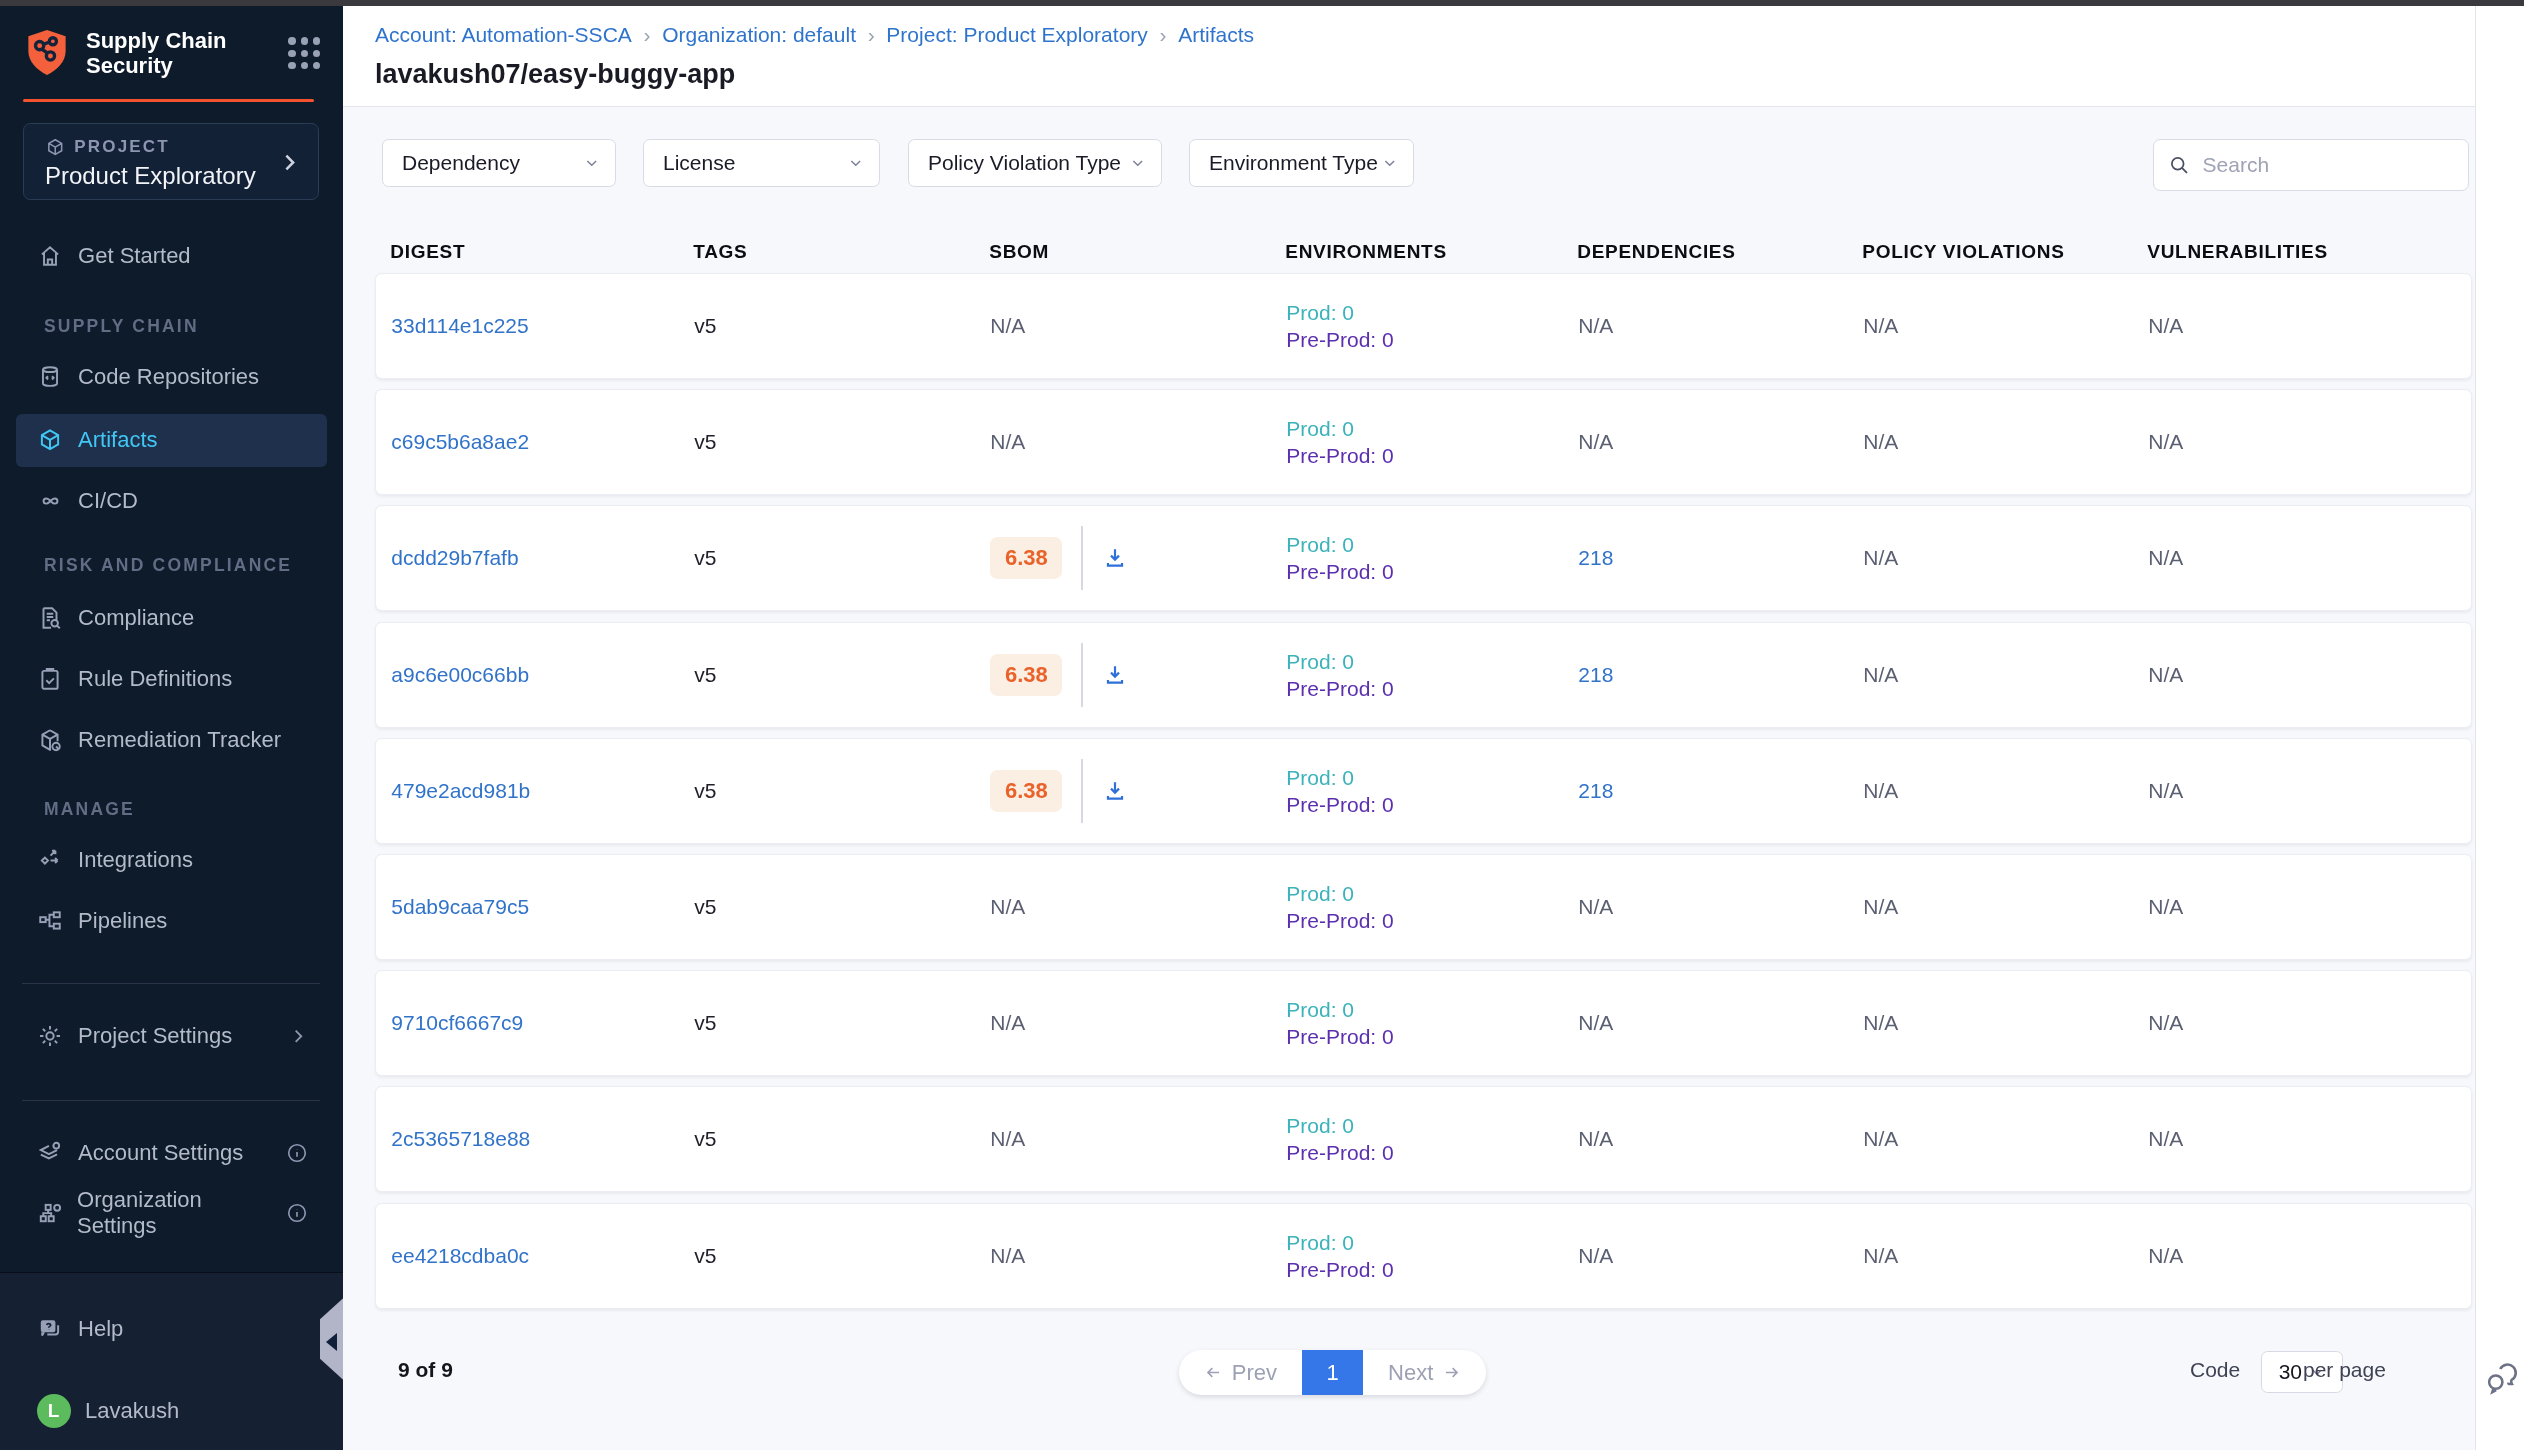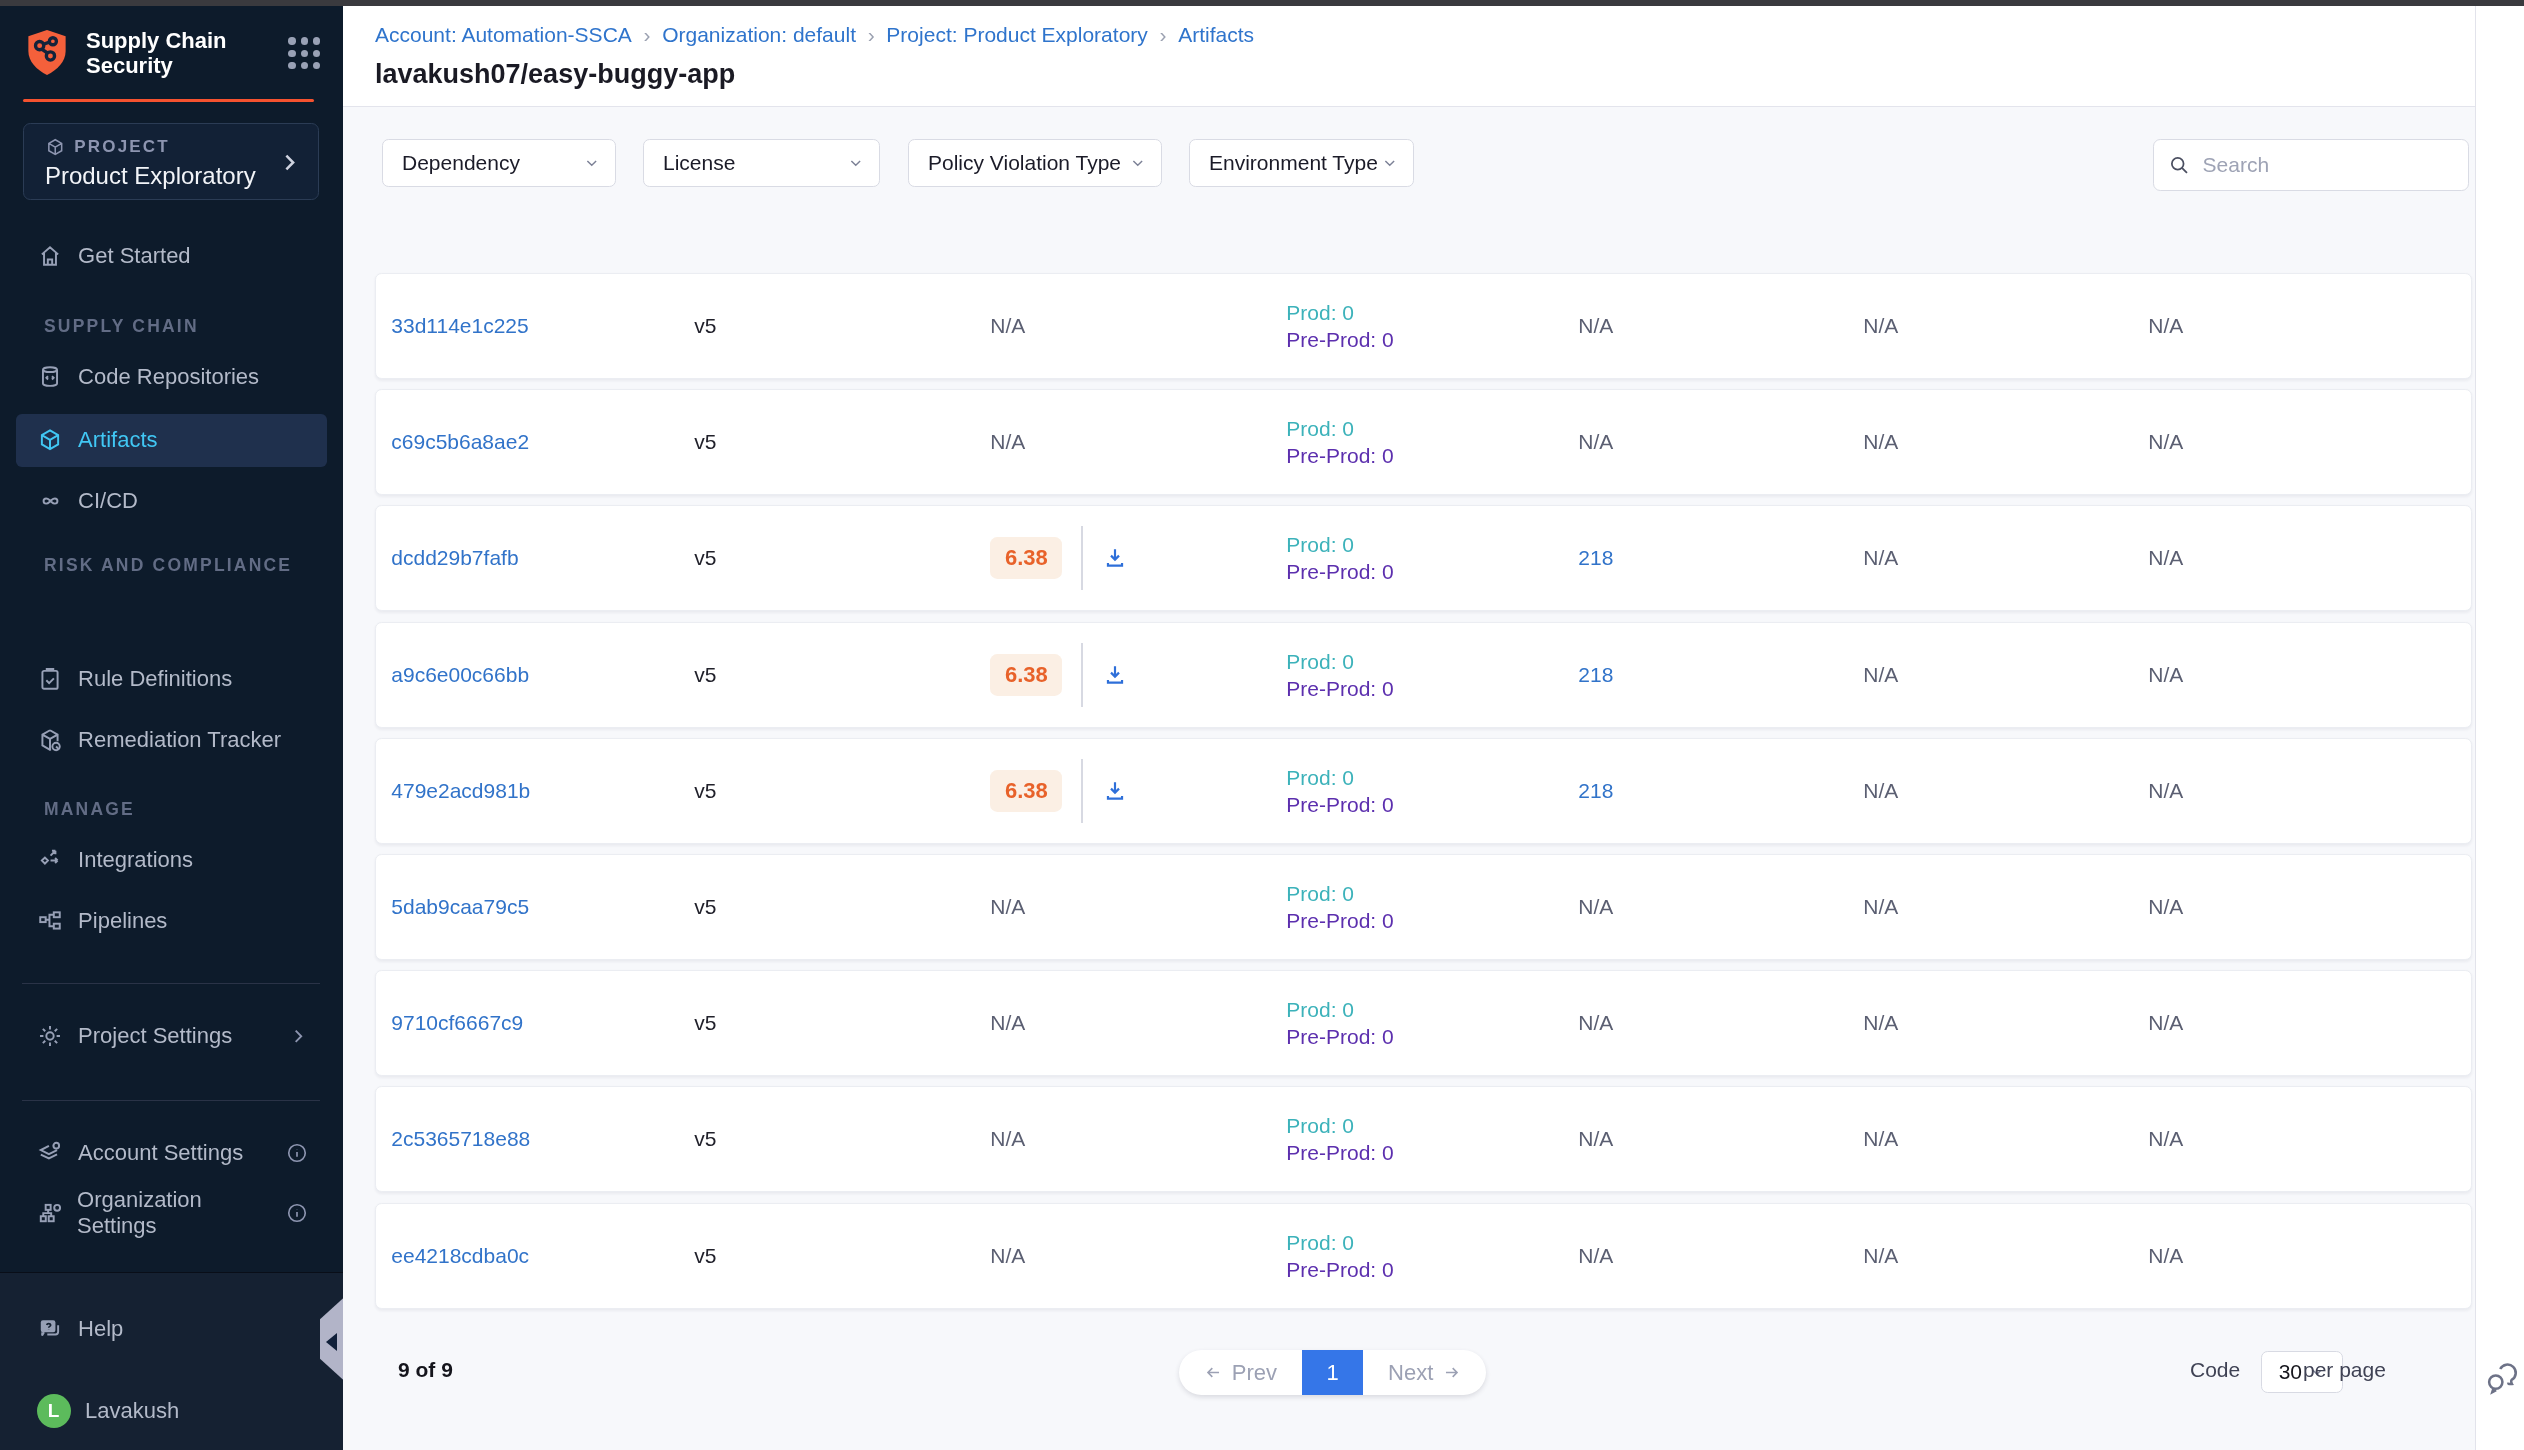--- a/index.html
+++ b/index.html
@@ -188,20 +188,30 @@
     <span class="nicon">
       <svg width="28" height="26" viewBox="0 0 24 24" fill="none" stroke="currentColor" stroke-width="1.8">
         <path d="M8 9.6c-3.2 0-3.2 4.8 0 4.8 2 0 2.7-1.4 4-2.4 1.3 1 2 2.4 4 2.4 3.2 0 3.2-4.8 0-4.8-2 0-2.7 1.4-4 2.4-1.3-1-2-2.4-4-2.4z"></path>
         </svg>
     </span>
     <span>CI/CD</span>
   </div>
 
   <div class="nav-sec" style="top:549px">RISK AND COMPLIANCE</div>
 
+  <div class="nav-item" style="top:586px">
+    <span class="nicon">
+      <svg width="26" height="26" viewBox="0 0 24 24" fill="none" stroke="currentColor" stroke-width="1.8">
+        <path d="M6 3h8l4 4v7M6 3v18h7M9 8h6M9 11h6M9 14h3"></path>
+          <circle cx="16.3" cy="16.8" r="3"></circle>
+          <path d="M18.5 19L21 21.5"></path>
+        </svg>
+    </span>
+    <span>Compliance</span>
+  </div>
 
   <div class="nav-item" style="top:647px">
     <span class="nicon">
       <svg width="26" height="26" viewBox="0 0 24 24" fill="none" stroke="currentColor" stroke-width="1.8">
         <rect x="5" y="4.5" width="14" height="16.5" rx="1.5"></rect>
           <path d="M9 4.5V2.8h6v1.7M8.6 13.2l2.6 2.6 4.4-4.4"></path>
         </svg>
     </span>
     <span>Rule Definitions</span>
   </div>
@@ -368,20 +378,29 @@
   <div id="search-box">
     <span>
       <svg width="23.4" height="23.4" viewBox="0 0 24 24" fill="none" stroke="#4a4e60" stroke-width="1.8">
         <circle cx="11" cy="11" r="6"></circle>
           <path d="M15.6 15.6L20.5 20.5"></path>
         </svg>
     </span>
     <input placeholder="Search" style="">
   </div>
 
+  <div id="thead" class="tgrid">
+    <span>DIGEST</span>
+    <span>TAGS</span>
+    <span>SBOM</span>
+    <span>ENVIRONMENTS</span>
+    <span>DEPENDENCIES</span>
+    <span>POLICY VIOLATIONS</span>
+    <span>VULNERABILITIES</span>
+  </div>
 
   <div class="rows" id="rows-template">
   <div class="rowcard tgrid">
     <div class="cell digest"><a>33d114e1c225</a></div>
     <div class="cell tag">v5</div>
     <div class="cell sbom">
       <span class="na">N/A</span>
       
     </div>
     <div class="cell env">

